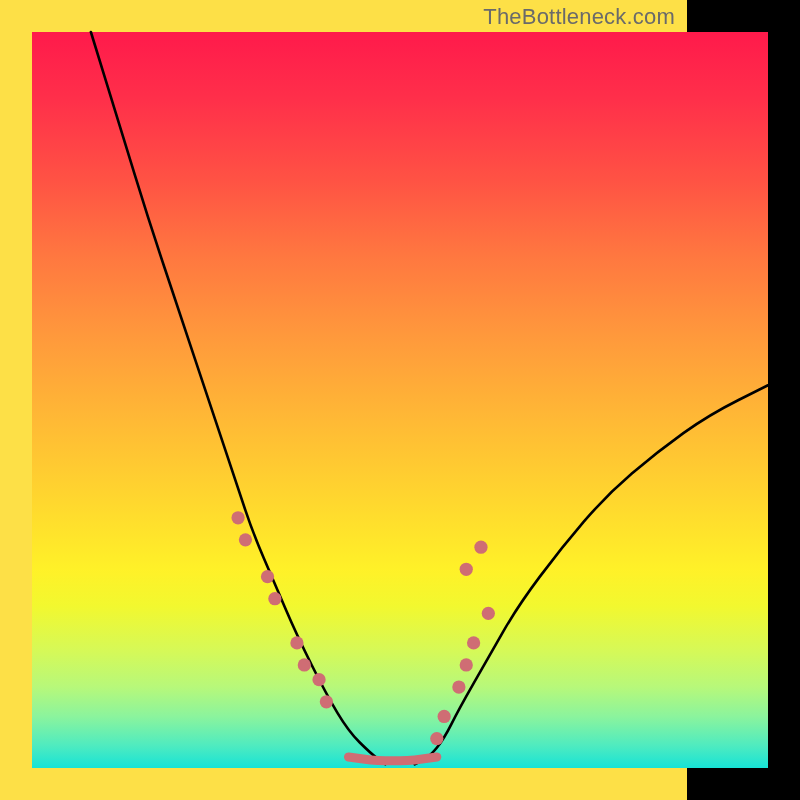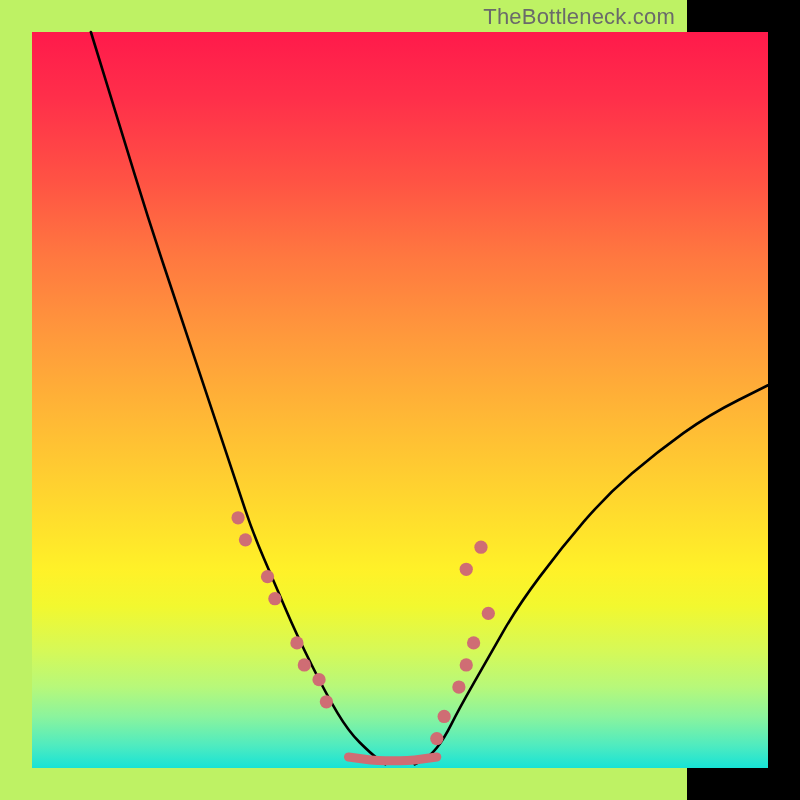--- a/index.html
+++ b/index.html
@@ -8,21 +8,21 @@
     width: 800px;
     height: 800px;
     background: #000;
     font-family: Arial, Helvetica, sans-serif;
     overflow: hidden;
   }
   .chart-container {
     position: relative;
     width: 687px;
     height: 800px;
-    background: #bef264;
+    background: #fde047;
   }
   .watermark {
     position: absolute;
     top: 4px;
     right: 12px;
     color: #6a6a6a;
     font-size: 22px;
     font-weight: 400;
     letter-spacing: 0.2px;
     z-index: 2;

